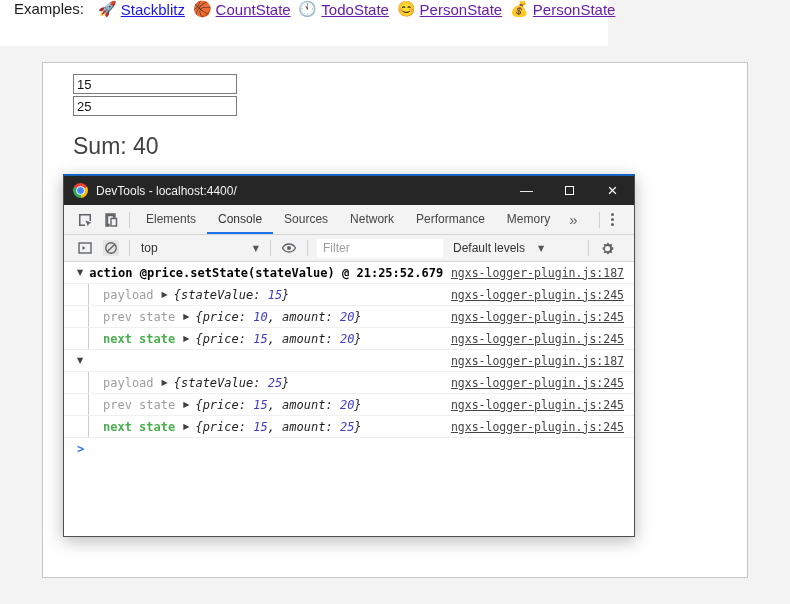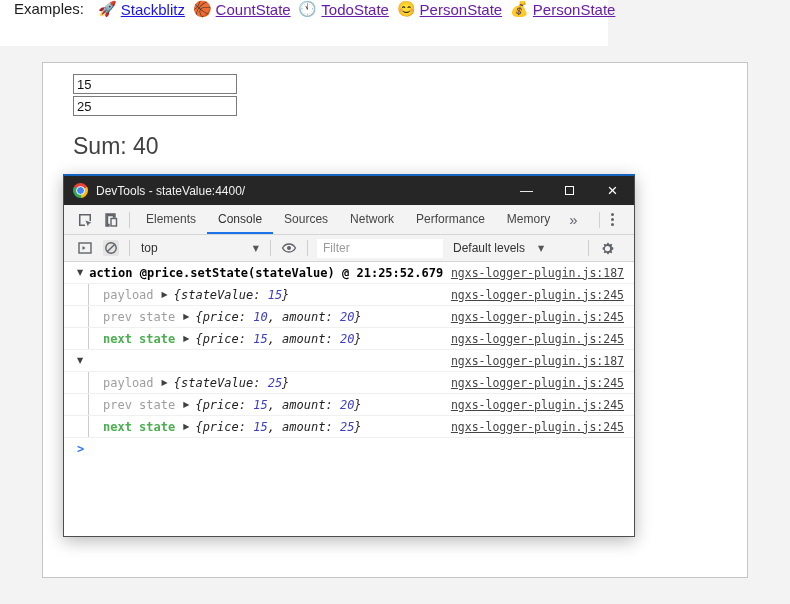--- a/index.html
+++ b/index.html
@@ -95,21 +95,21 @@
 
 <div class="card">
   <input class="num-input" type="text" value="15" style="">
   <input class="num-input" type="text" value="25" style="">
   <div class="sum">Sum: 40</div>
 
   <div class="devtools">
 
     <div class="titlebar">
       <span class="chrome-icon"></span>
-      <span>DevTools - stateValue:4400/</span>
+      <span>DevTools - localhost:4400/</span>
       <div class="win-controls">
         <span class="win-btn">
             <span>—</span>
           </span>
         <span class="win-btn">
             <span class="max-box"></span>
           </span>
         <span class="win-btn">
             <span class="close-glyph">×</span>
           </span>

